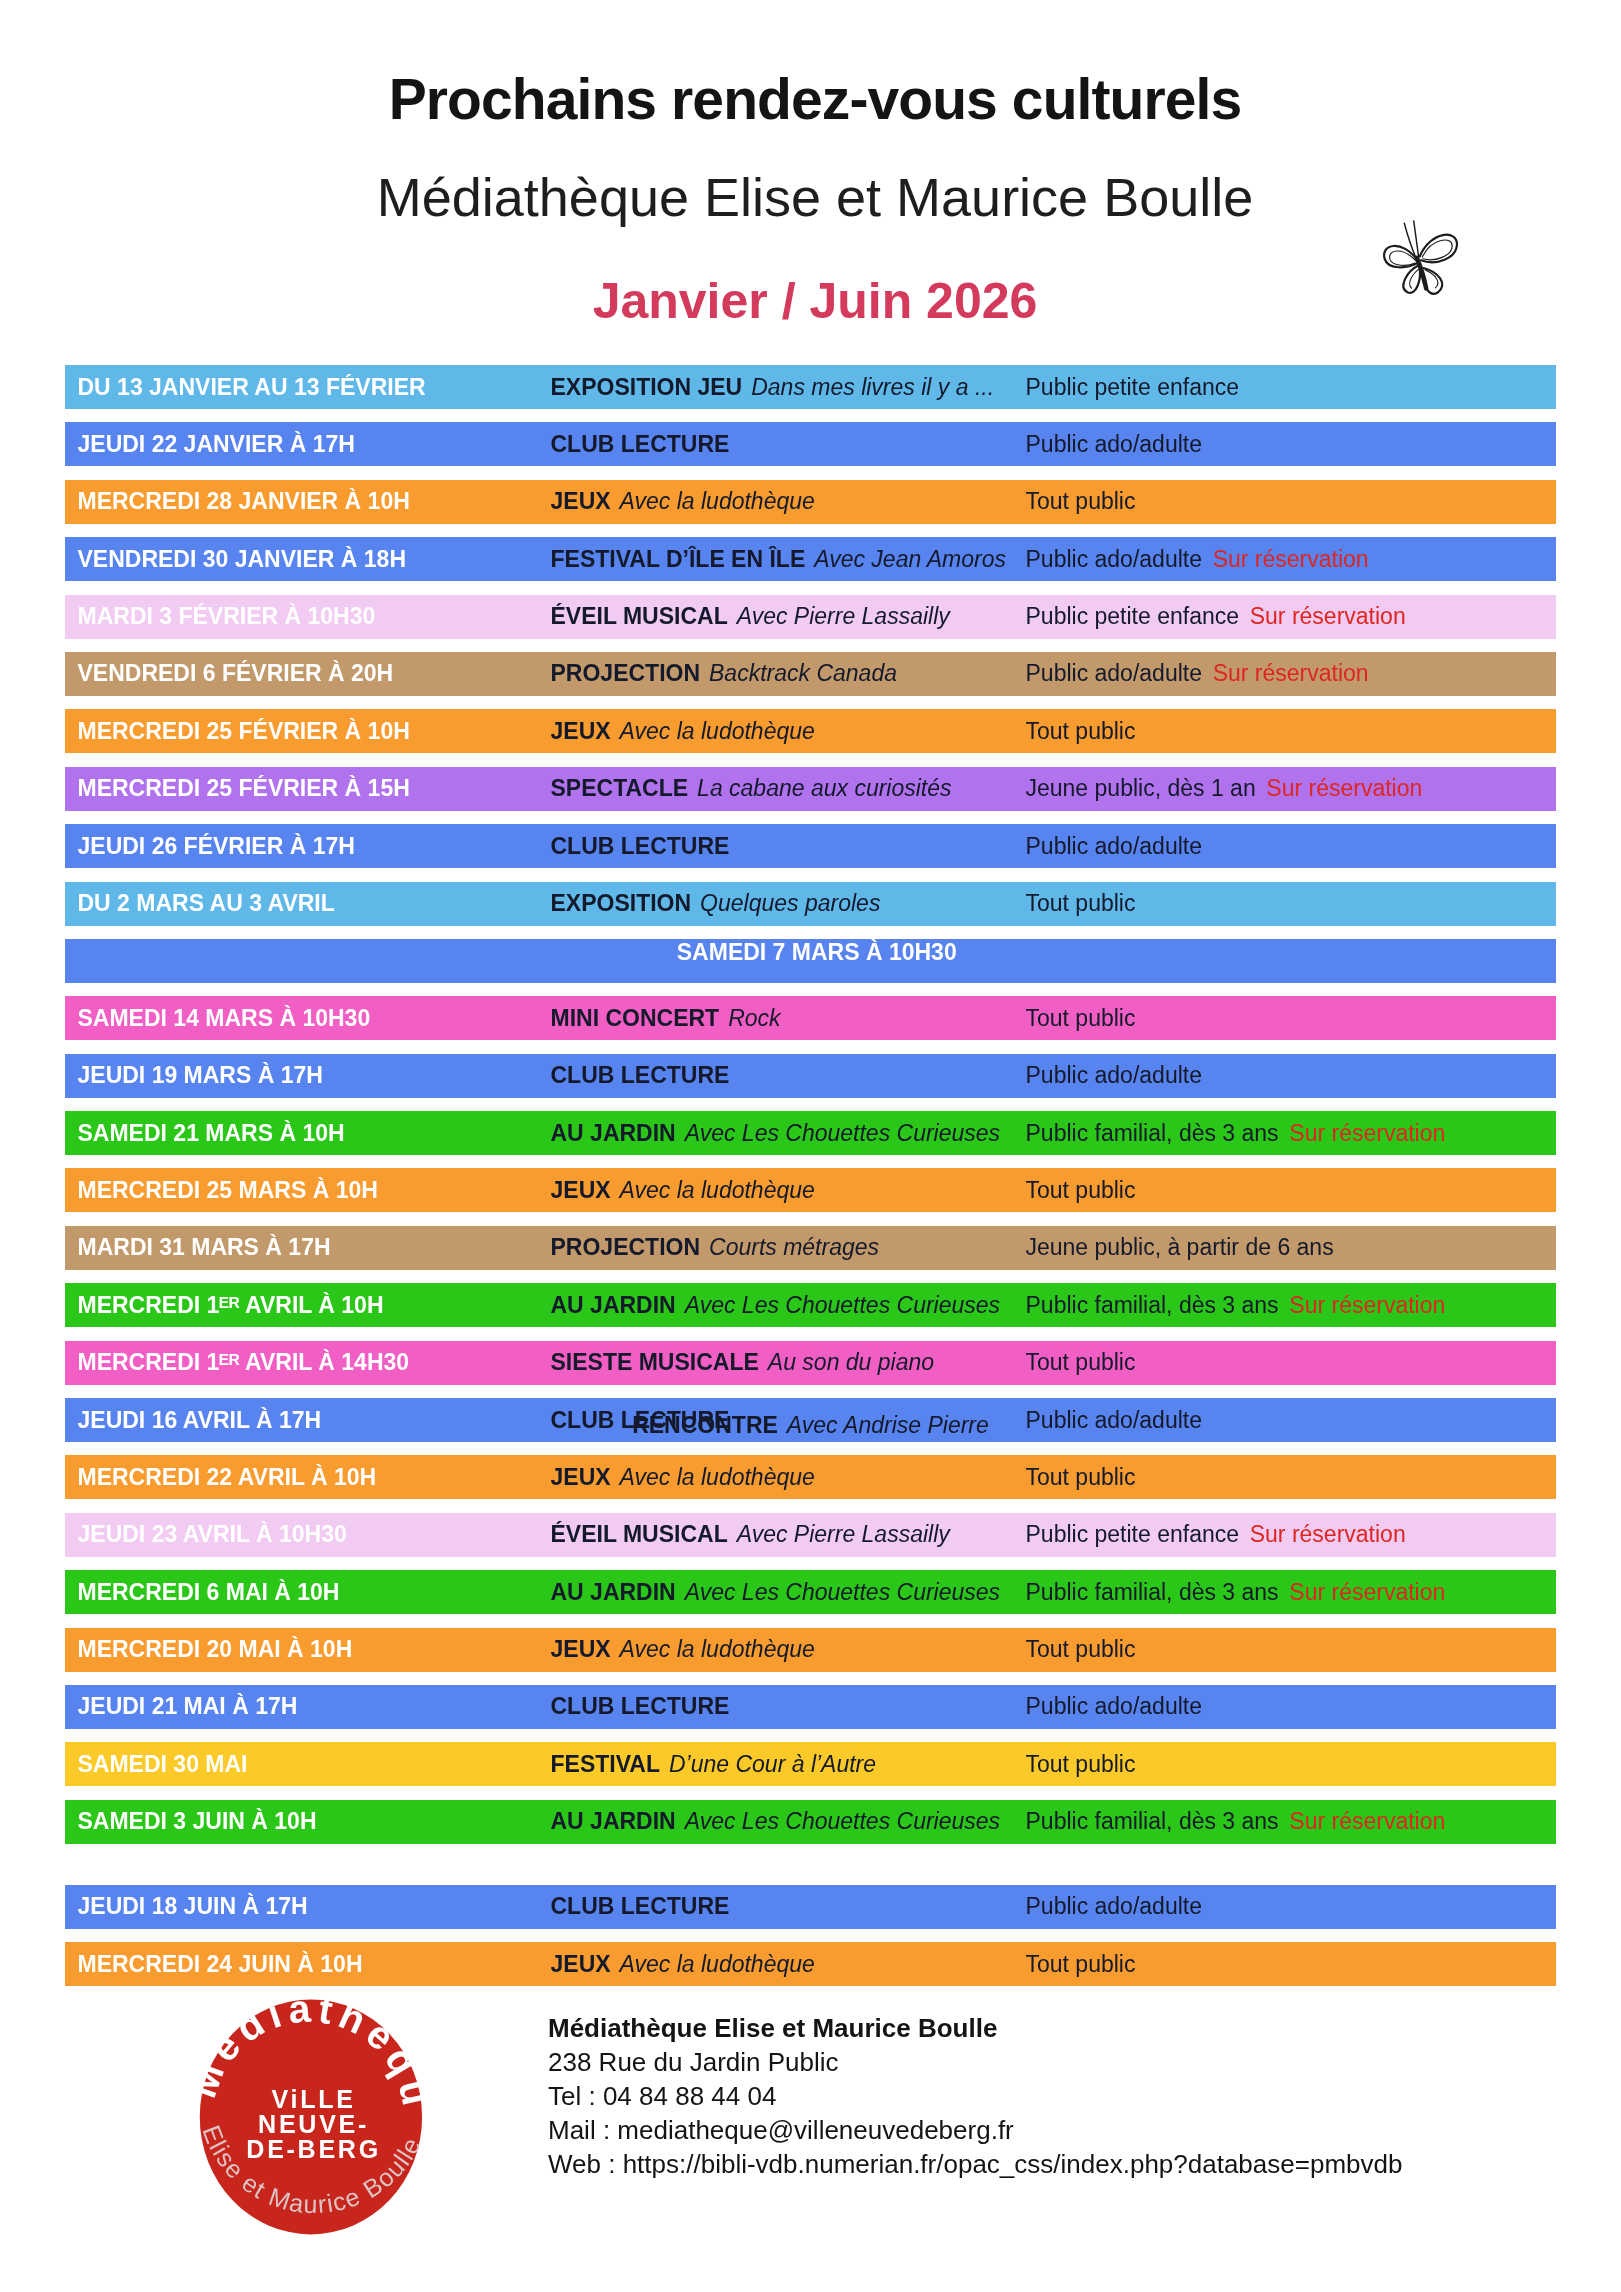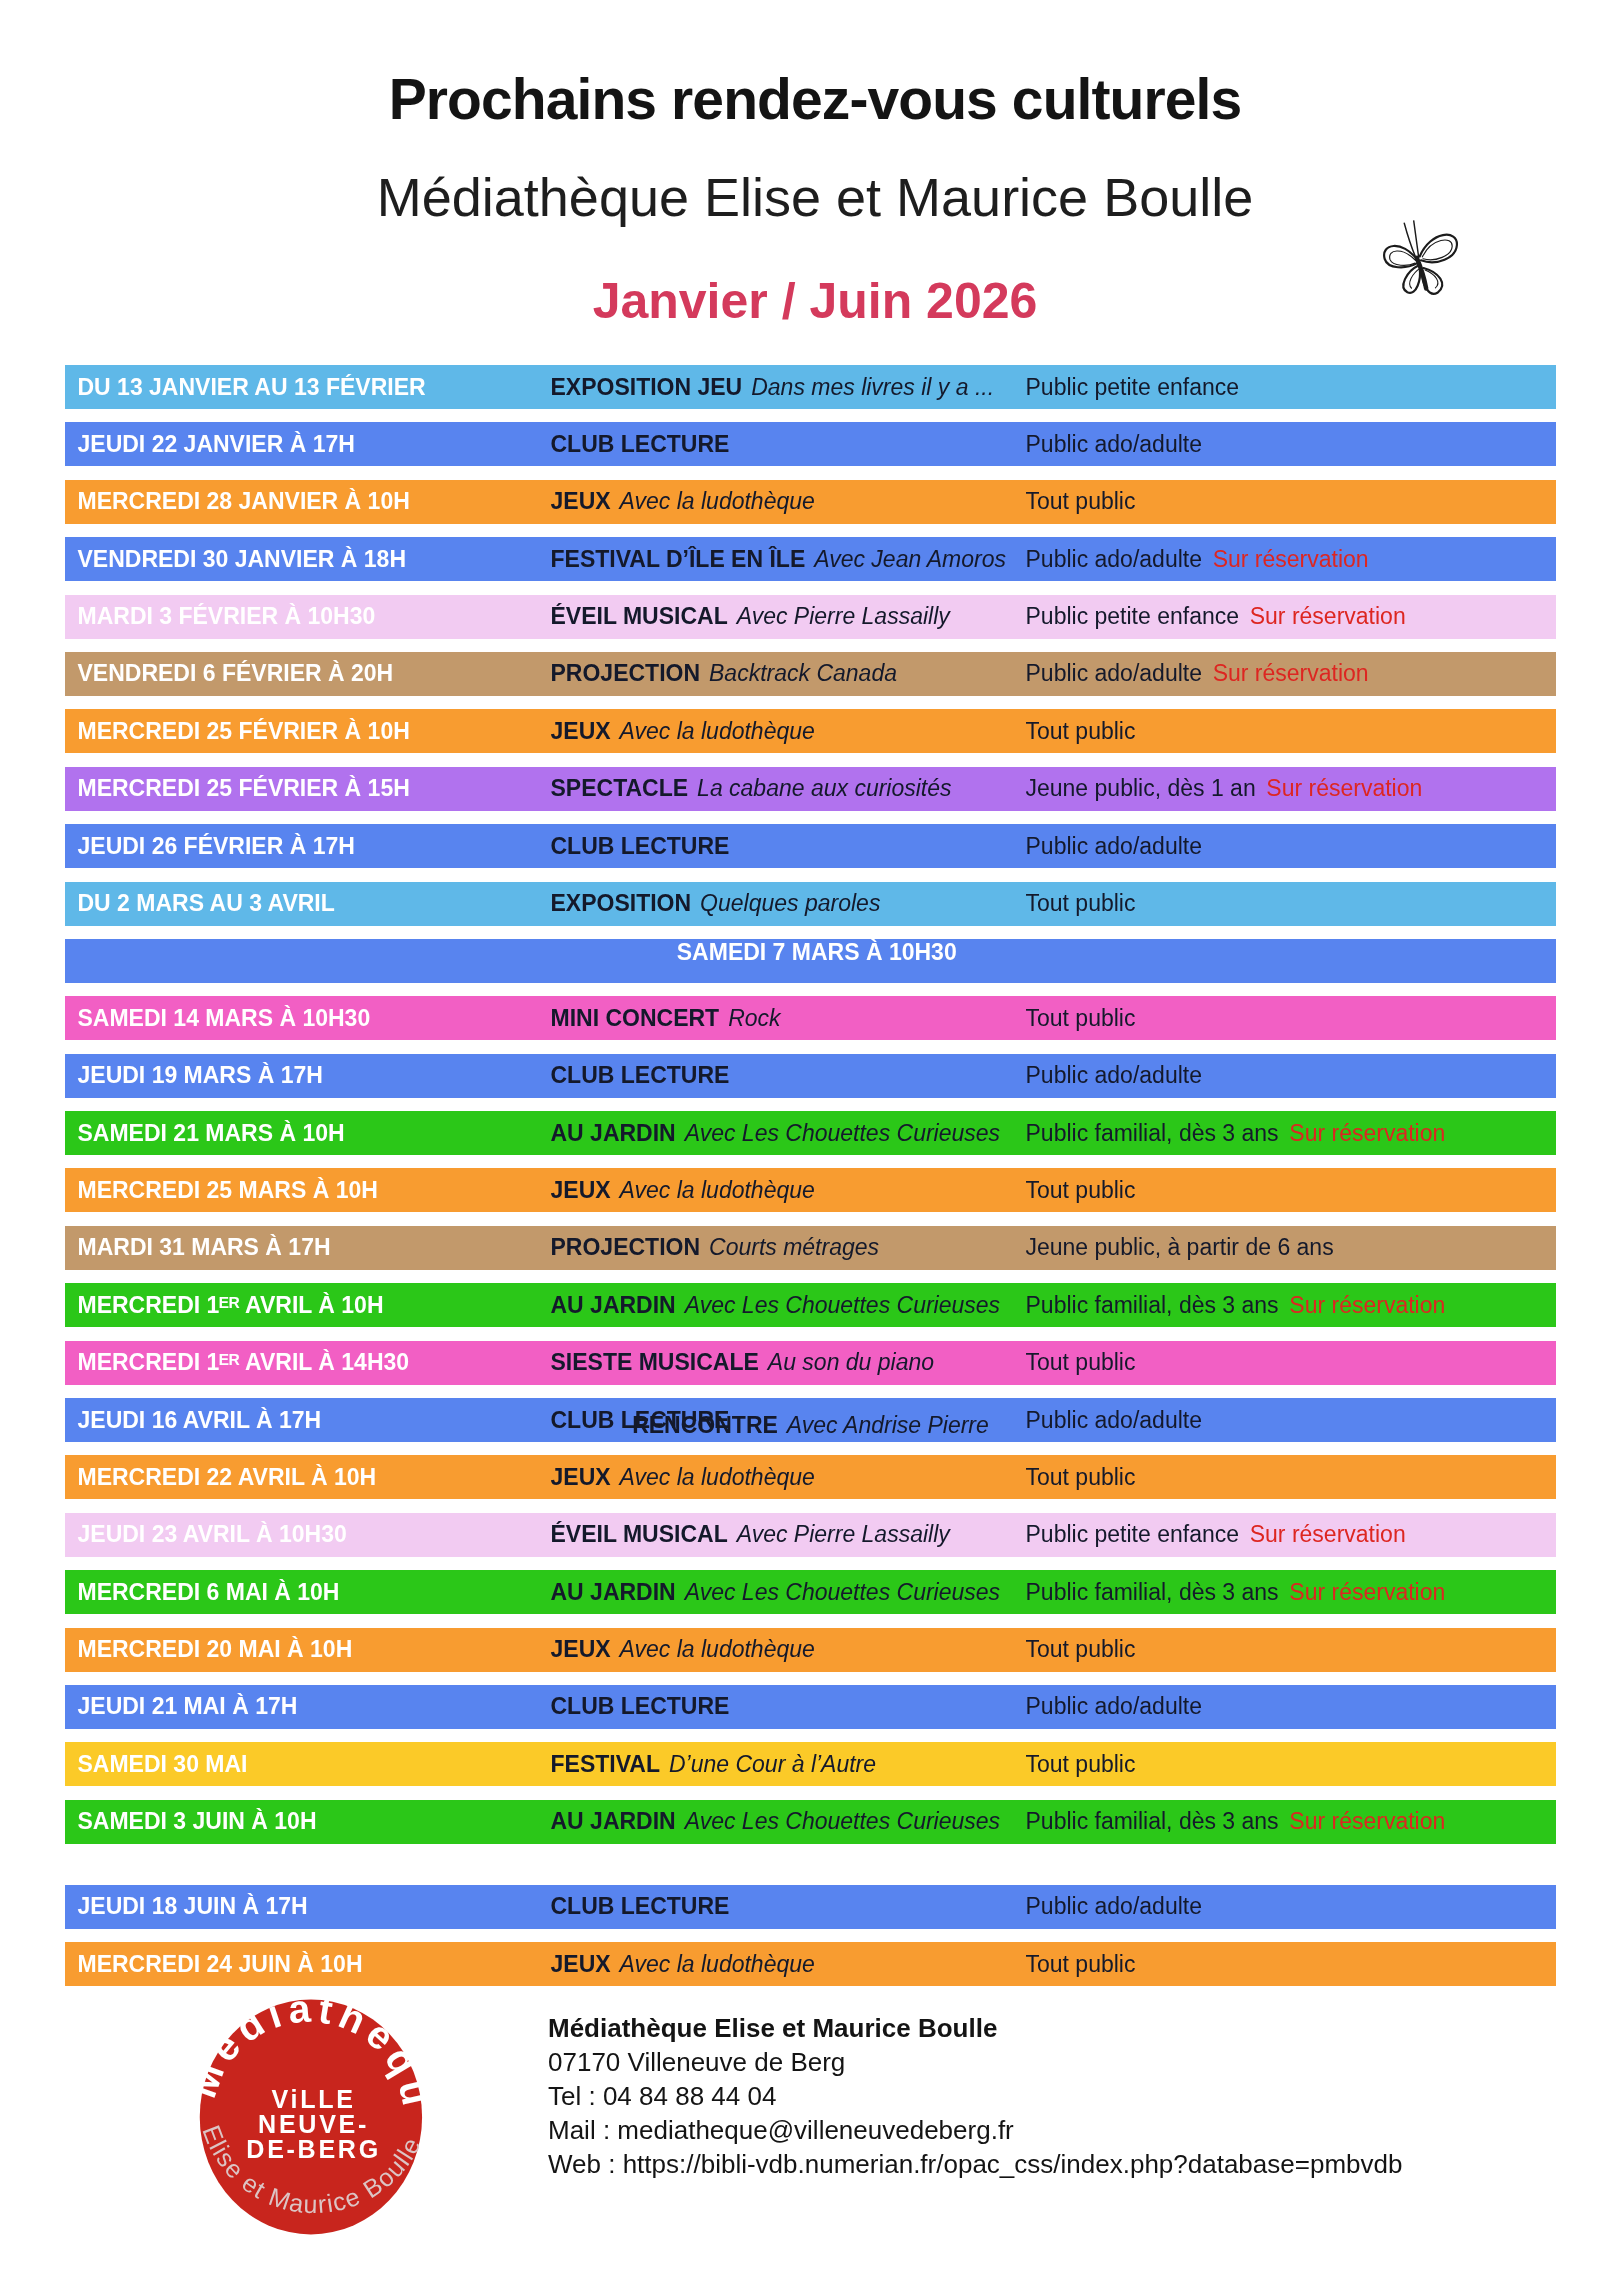--- a/index.html
+++ b/index.html
@@ -246,20 +246,20 @@
     <text x="130" y="126" text-anchor="middle" font-size="28" font-weight="700" fill="#ffffff" letter-spacing="3">ViLLE</text>
     <text x="130" y="154" text-anchor="middle" font-size="28" font-weight="700" fill="#ffffff" letter-spacing="3">NEUVE-</text>
     <text x="130" y="182" text-anchor="middle" font-size="28" font-weight="700" fill="#ffffff" letter-spacing="3">DE-BERG</text>
     <text font-size="28" font-weight="300" fill="#dcc4c4" letter-spacing="1">
       <textPath href="#arcBottom" startOffset="0" textLength="318">Elise et Maurice Boulle</textPath>
     </text>
   </svg>
 
   <div class="contact">
     <div class="name">Médiathèque Elise et Maurice Boulle</div>
-    <div>07170 Villeneuve de Berg</div>
+    <div>238 Rue du Jardin Public</div>
     <div>Tel : 04 84 88 44 04</div>
     <div>Mail : mediatheque@villeneuvedeberg.fr</div>
     <div>Web : https://bibli-vdb.numerian.fr/opac_css/index.php?database=pmbvdb</div>
   </div>
 
 </div>
 
 
 </body></html>

